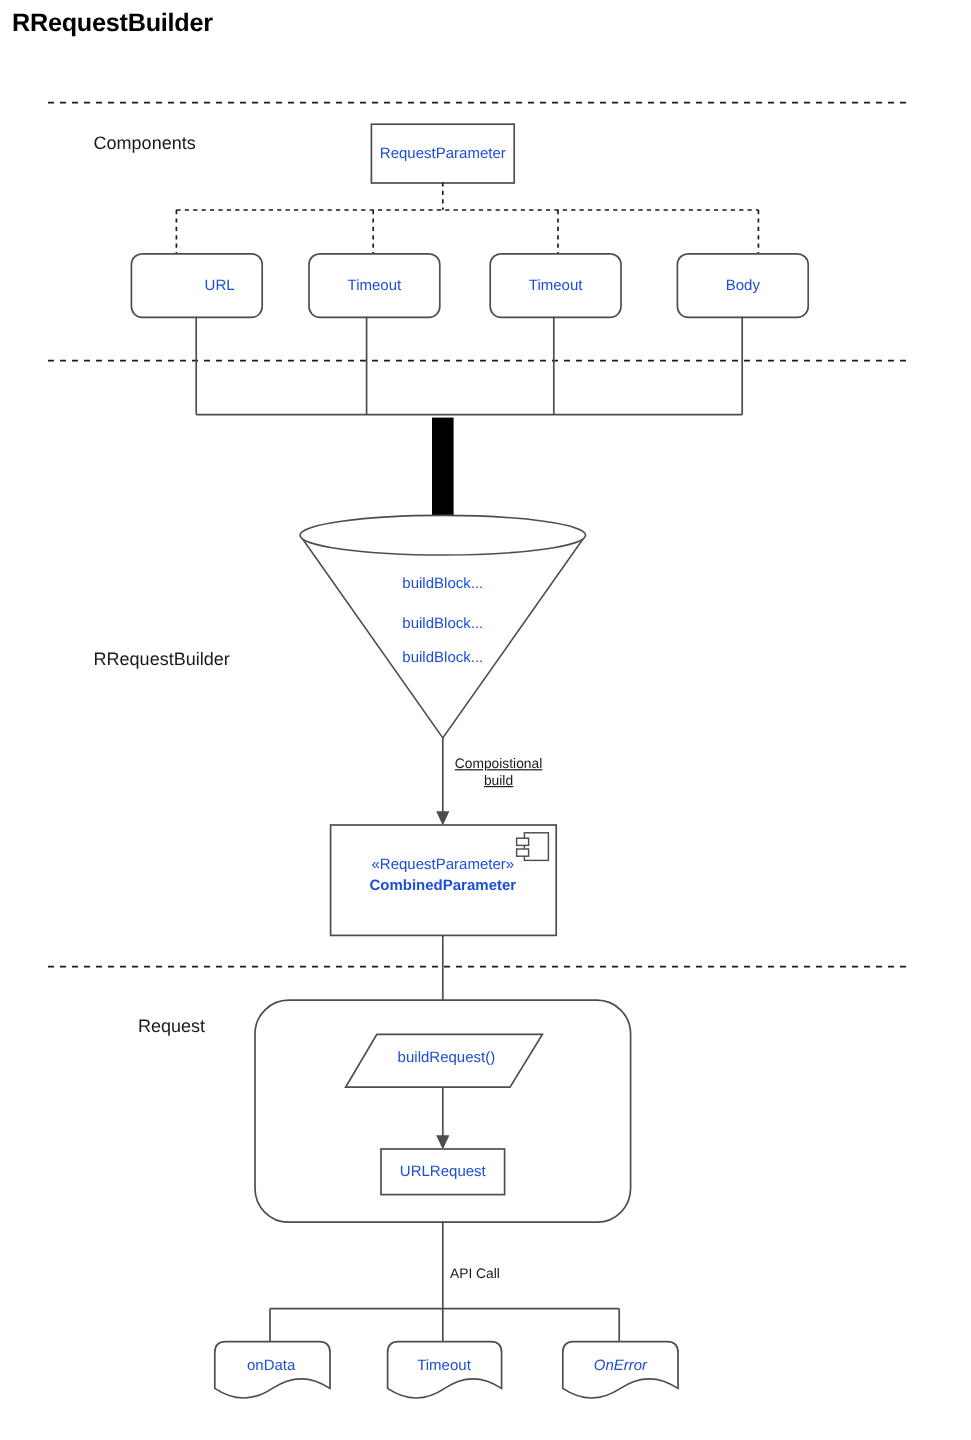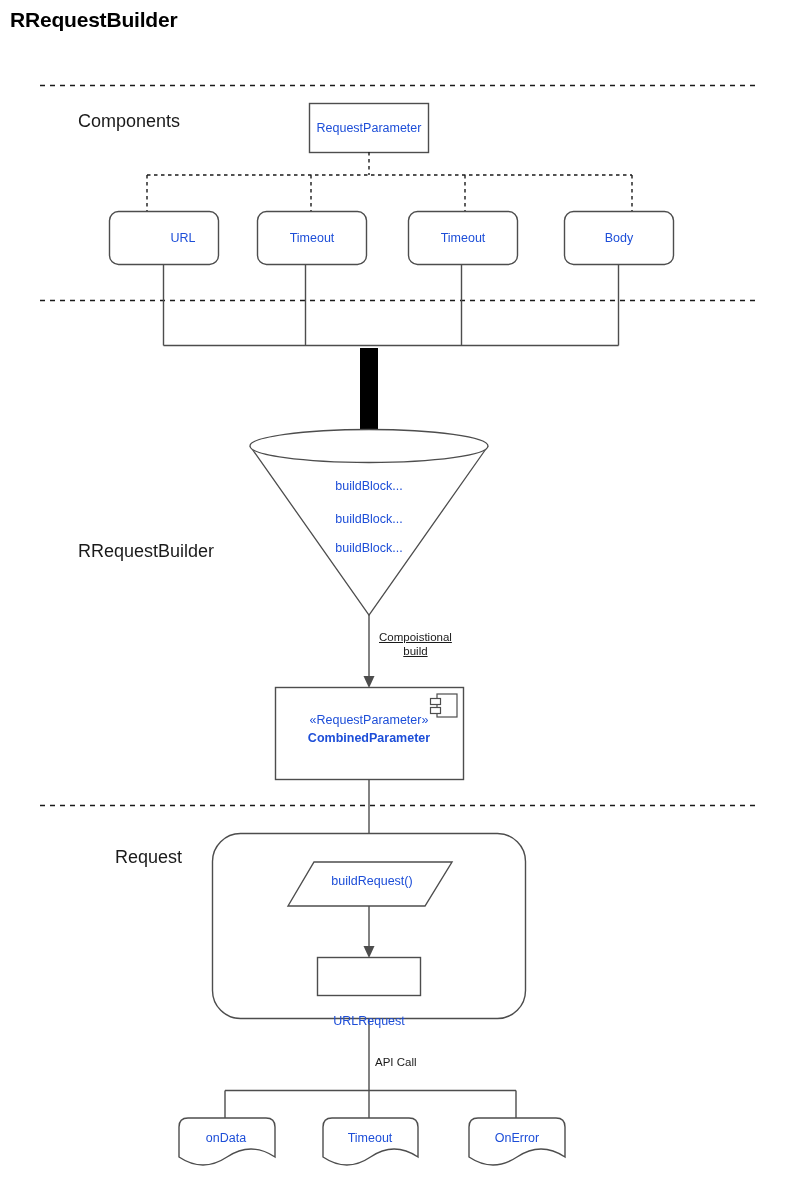--- a/index.html
+++ b/index.html
@@ -26,21 +26,21 @@
     position: absolute;
     left: 10px;
     top: 8px;
     font-size: 21px;
     font-weight: bold;
     letter-spacing: -0.2px;
     color: #000;
   }
   .lane-label {
     position: absolute;
-    font-size: 18px;
+    font-size: 15px;
     color: #1a1a1a;
     white-space: nowrap;
   }
   .node-label {
     position: absolute;
     font-size: 12.5px;
     color: #1d4ed8;
     white-space: nowrap;
     text-align: center;
     transform: translateX(-50%);
@@ -142,18 +142,18 @@
 
 <div class="edge-label" style="left:379px; top:630px;text-decoration:underline;">
   <span>Compoistional</span><br>
   <span>build</span>
 </div>
 
 <div class="node-label" style="left:369px; top:713px;">«RequestParameter»</div>
 <div class="node-label bold" style="left:369px; top:731px;">CombinedParameter</div>
 
 <div class="node-label" style="left:372px; top:874px;">buildRequest()</div>
-<div class="node-label" style="left:369px; top:969px;margin-top:45px;">URLRequest</div>
+<div class="node-label" style="left:369px; top:969px;">URLRequest</div>
 <div class="edge-label" style="left:375px; top:1055px;">API Call</div>
 
 <div class="node-label" style="left:226px; top:1131px;">onData</div>
 <div class="node-label" style="left:370px; top:1131px;">Timeout</div>
-<div class="node-label" style="left:517px; top:1131px;">OnError</div>
+<div class="node-label" style="left:517px; top:1131px;font-style:italic;">OnError</div>
 
 </body></html>

